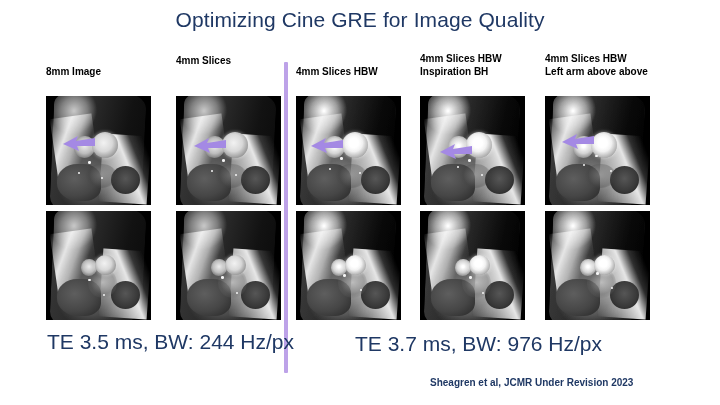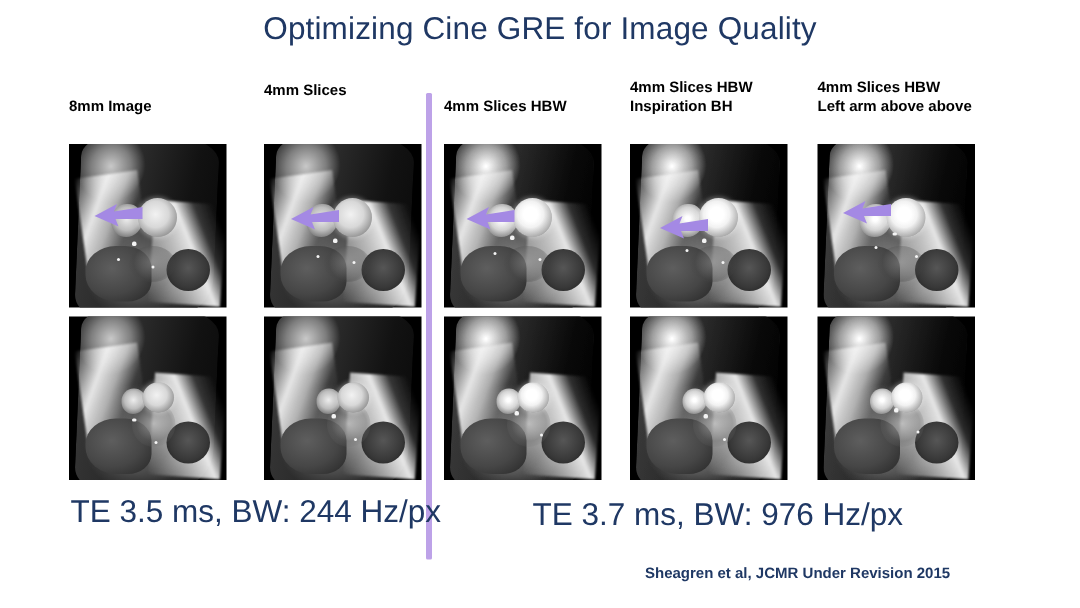--- a/index.html
+++ b/index.html
@@ -390,15 +390,15 @@
       <div class="lv"></div>
       <div class="speck" style="left:49%; top:56%; width:2.5px; height:2.5px;"></div>
       <div class="speck" style="left:63%; top:70%; width:2px; height:2px;"></div>
     </div>
   </div>
 
   <div class="te-caption" style="left:47px; top:330px;">TE 3.5 ms, BW: 244 Hz/px</div>
 
   <div class="te-caption" style="left:355px; top:332px;">TE 3.7 ms, BW: 976 Hz/px</div>
 
-  <div id="citation" style="left:430px; top:377px;">Sheagren et al, JCMR Under Revision 2015</div>
+  <div id="citation" style="left:430px; top:377px;">Sheagren et al, JCMR Under Revision 2023</div>
 
 </div>
 
 </body></html>

